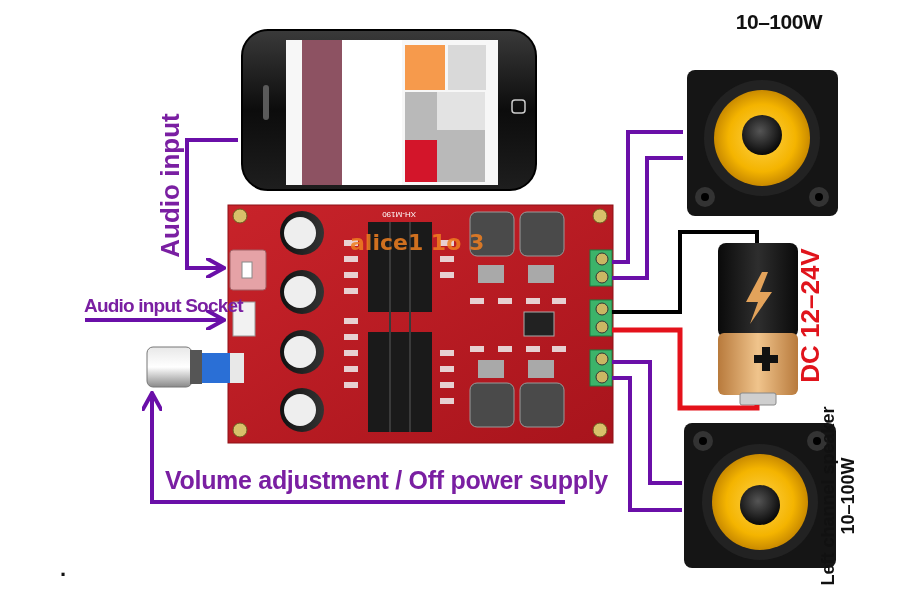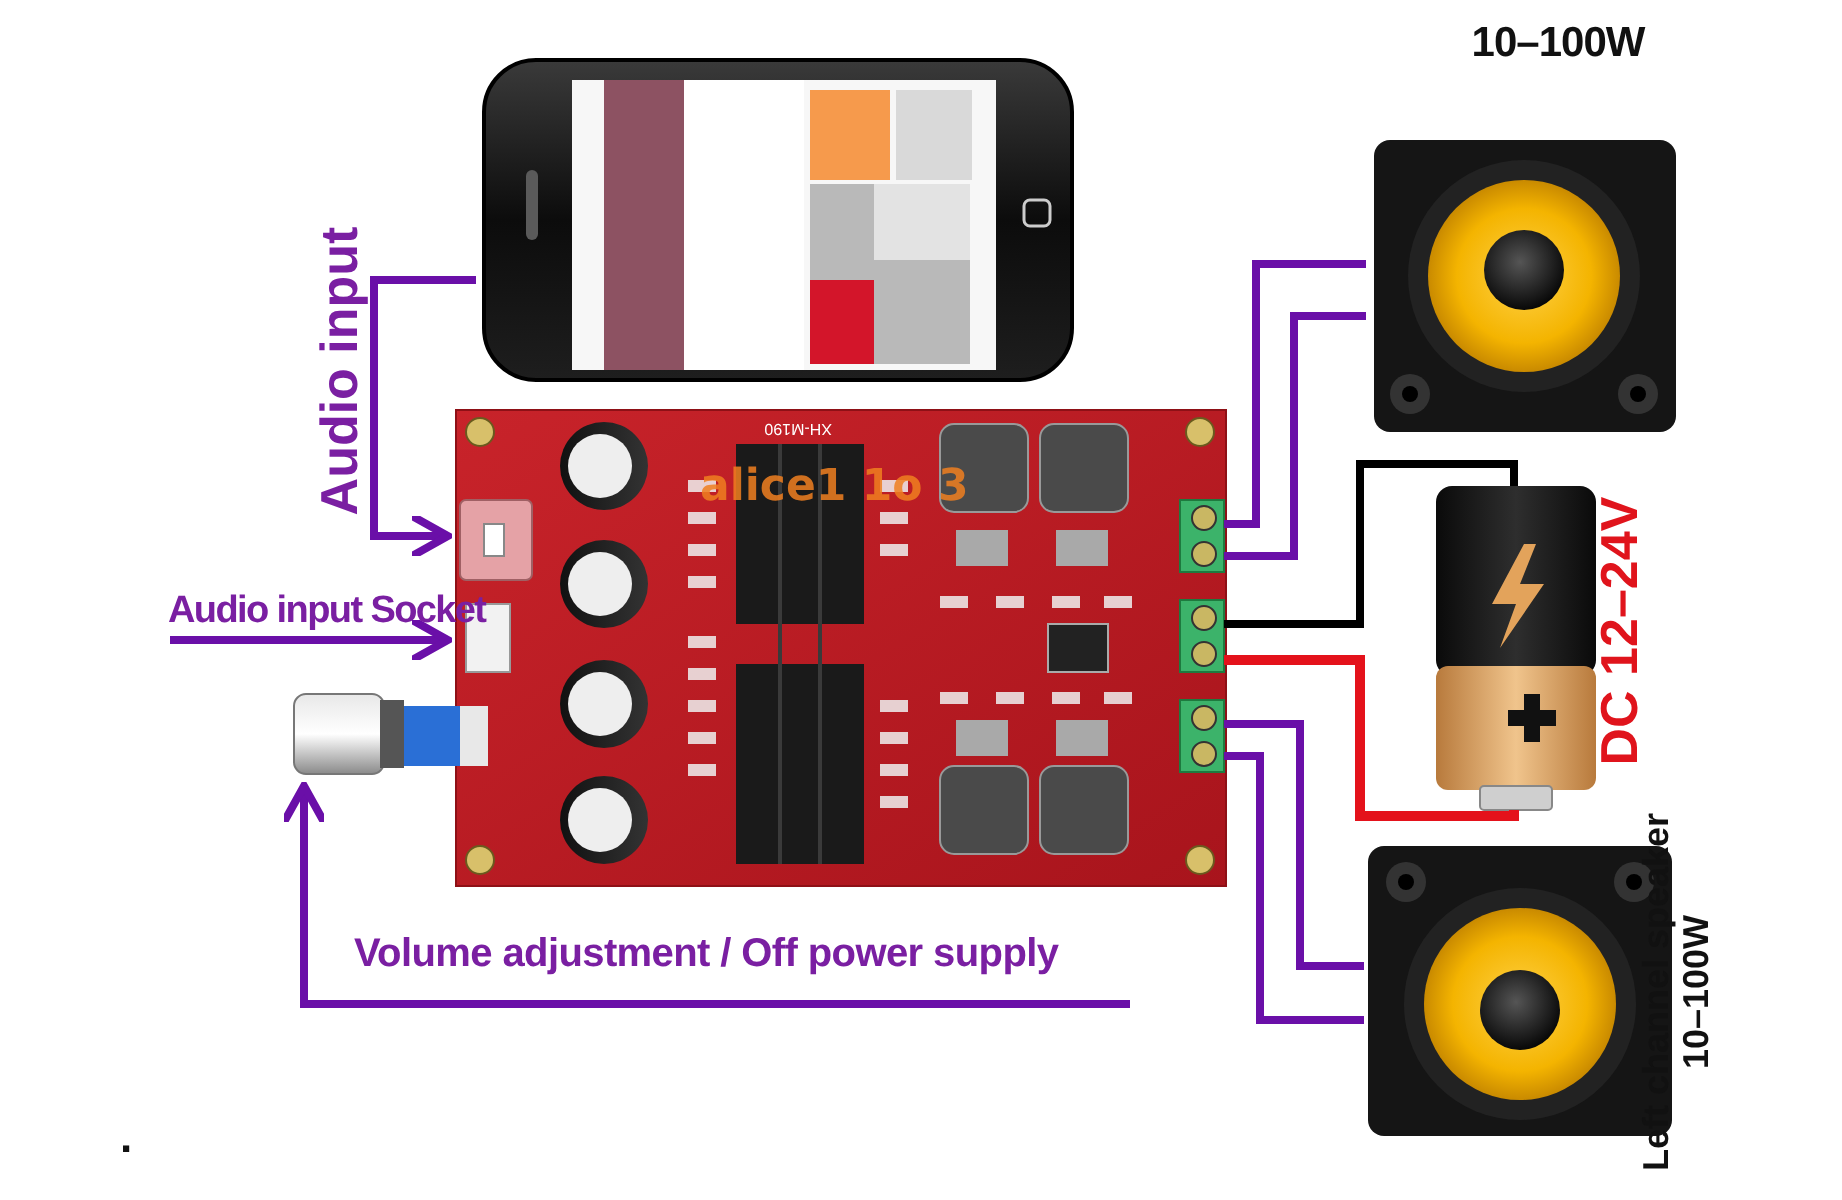--- a/index.html
+++ b/index.html
@@ -222,15 +222,15 @@
 
 <div class="abs lbl black-text" style="left:748px; top:476px; font-size:18px; line-height:20px; transform:rotate(-90deg); transform-origin:center; width:180px; text-align:center;">
   <div>Left channel speaker</div>
   <div>10–100W</div>
 </div>
 
 <div class="abs lbl purple-text" style="left:85px; top:170px; font-size:26px; transform:rotate(-90deg); transform-origin:center; width:170px; text-align:center;">Audio input</div>
 
 <div class="abs lbl purple-text" style="left:84px; top:295px; font-size:19px; letter-spacing:-0.8px;">Audio input Socket</div>
 
-<div class="abs lbl purple-text" style="left:177px; top:466px; font-size:20px; letter-spacing:-0.3px;">Volume adjustment / Off power supply</div>
+<div class="abs lbl purple-text" style="left:165px; top:466px; font-size:25px; letter-spacing:-0.3px;">Volume adjustment / Off power supply</div>
 
 <div class="abs lbl black-text" style="left:60px; top:556px; font-size:22px;">.</div>
 
 </body></html>

